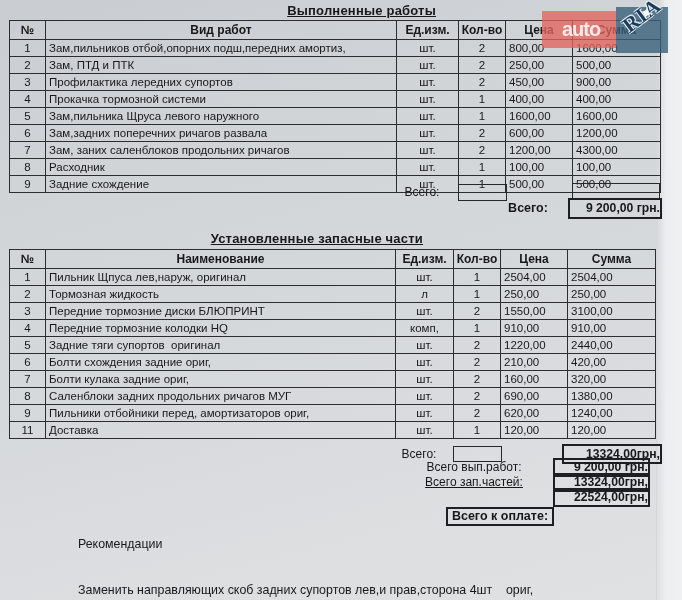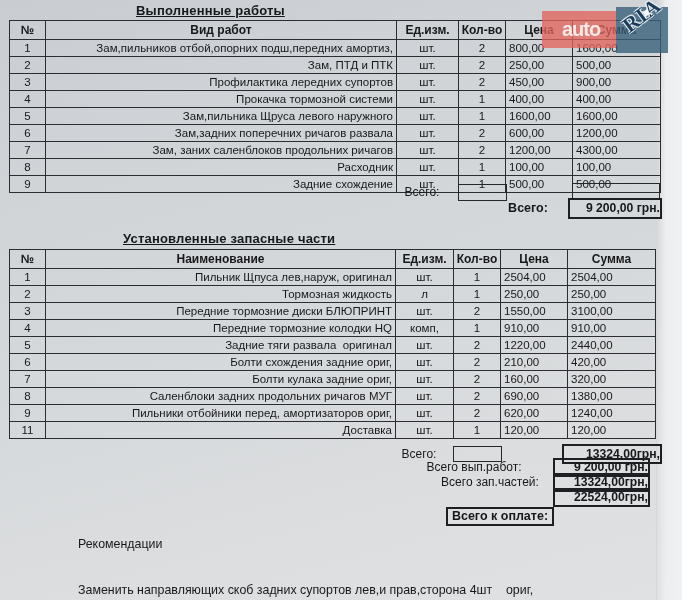--- a/index.html
+++ b/index.html
@@ -12,36 +12,36 @@
     position:relative;width:682px;height:600px;
     background:linear-gradient(165deg,#c9cdd2 0%,#d2d5d8 30%,#d6d9db 55%,#dcdee0 80%,#e0e1e2 100%);
   }
   .right-strip{
     position:absolute;top:0;left:656px;width:26px;height:600px;
     background:linear-gradient(to right,rgba(236,238,239,0) 0%,#eceeef 35%,#f0f1f2 100%);
     border-left:1px solid rgba(180,184,188,.45);
   }
   .title{
     position:absolute;font-weight:bold;font-size:13px;
-    text-decoration:underline;text-align:left;letter-spacing:.2px;
+    text-decoration:underline;text-align:right;letter-spacing:.2px;
   }
   table.doc{
     position:absolute;border-collapse:collapse;table-layout:fixed;
     font-size:11.5px;
   }
   table.doc th,table.doc td{
     border:1.5px solid #2c2d31;padding:0 3px;height:16px;line-height:13px;
     overflow:hidden;white-space:pre;
   }
   table.doc thead th{
     font-weight:bold;font-size:12px;height:18px;text-align:center;padding:0 1px;
   }
   td.c-num,td.c-unit,td.c-qty{text-align:center;}
   td.c-price,td.c-sum{padding-right:4px;}
-  td.c-name{text-align:right;padding-left:5px;}
+  td.c-name{text-align:left;padding-left:5px;}
   .abs{position:absolute;}
   .lbl{font-size:12px;line-height:15px;}
   .lbl-b{font-weight:bold;font-size:12.5px;}
   .box{border:1.6px solid #26272b;background:transparent;}
   .box-thick{border:2px solid #1e1f23;}
   .val-b{font-weight:bold;font-size:12.2px;text-align:right;line-height:15px;}
   .right{text-align:center;}
   .rec{position:absolute;left:78px;top:506px;font-size:12.4px;line-height:15.4px;white-space:pre;}
   
   .wm-red{
@@ -242,21 +242,21 @@
           <td class="c-num">4</td>
           <td class="c-name">Передние тормозние колодки HQ</td>
           <td class="c-unit">комп,</td>
           <td class="c-qty">1</td>
           <td class="c-price">910,00</td>
           <td class="c-sum">910,00</td>
         </tr>
 
         <tr>
           <td class="c-num">5</td>
-          <td class="c-name">Задние тяги развала  оригинал</td>
+          <td class="c-name">Задние тяги супортов  оригинал</td>
           <td class="c-unit">шт.</td>
           <td class="c-qty">2</td>
           <td class="c-price">1220,00</td>
           <td class="c-sum">2440,00</td>
         </tr>
 
         <tr>
           <td class="c-num">6</td>
           <td class="c-name">Болти схождения задние ориг,</td>
           <td class="c-unit">шт.</td>
@@ -304,21 +304,21 @@
       </tbody>
   </table>
 
   <div class="abs lbl right" style="left:388px;top:447px;width:62px;">Всего:</div>
   <div class="abs box" style="left:453px;top:446px;width:47px;height:14px;"></div>
   <div class="abs box-thick val-b" style="left:562px;top:444px;width:96px;height:16px;line-height:16px;">13324,00грн,</div>
 
   <div class="abs lbl right" style="left:400px;top:460px;width:148px;">Всего вып.работ:</div>
   <div class="abs box-thick val-b" style="left:553px;top:458px;width:93px;height:15px;">9 200,00 грн.</div>
 
-  <div class="abs lbl right" style="left:416px;top:475px;width:148px;">Всего зап.частей:</div>
+  <div class="abs lbl right" style="left:400px;top:475px;width:148px;text-decoration:underline;">Всего зап.частей:</div>
   <div class="abs box-thick val-b" style="left:553px;top:473px;width:93px;height:15px;">13324,00грн,</div>
 
   <div class="abs box-thick lbl lbl-b" style="left:446px;top:507px;width:104px;height:15px;text-align:center;">Всего к оплате:</div>
   <div class="abs box-thick val-b" style="left:553px;top:488px;width:93px;height:15px;">22524,00грн,</div>
 
   <div class="rec">
     <div>Рекомендации</div>
     <div>Заменить направляющих скоб задних супортов лев,и прав,сторона 4шт    ориг,</div>
     
     

